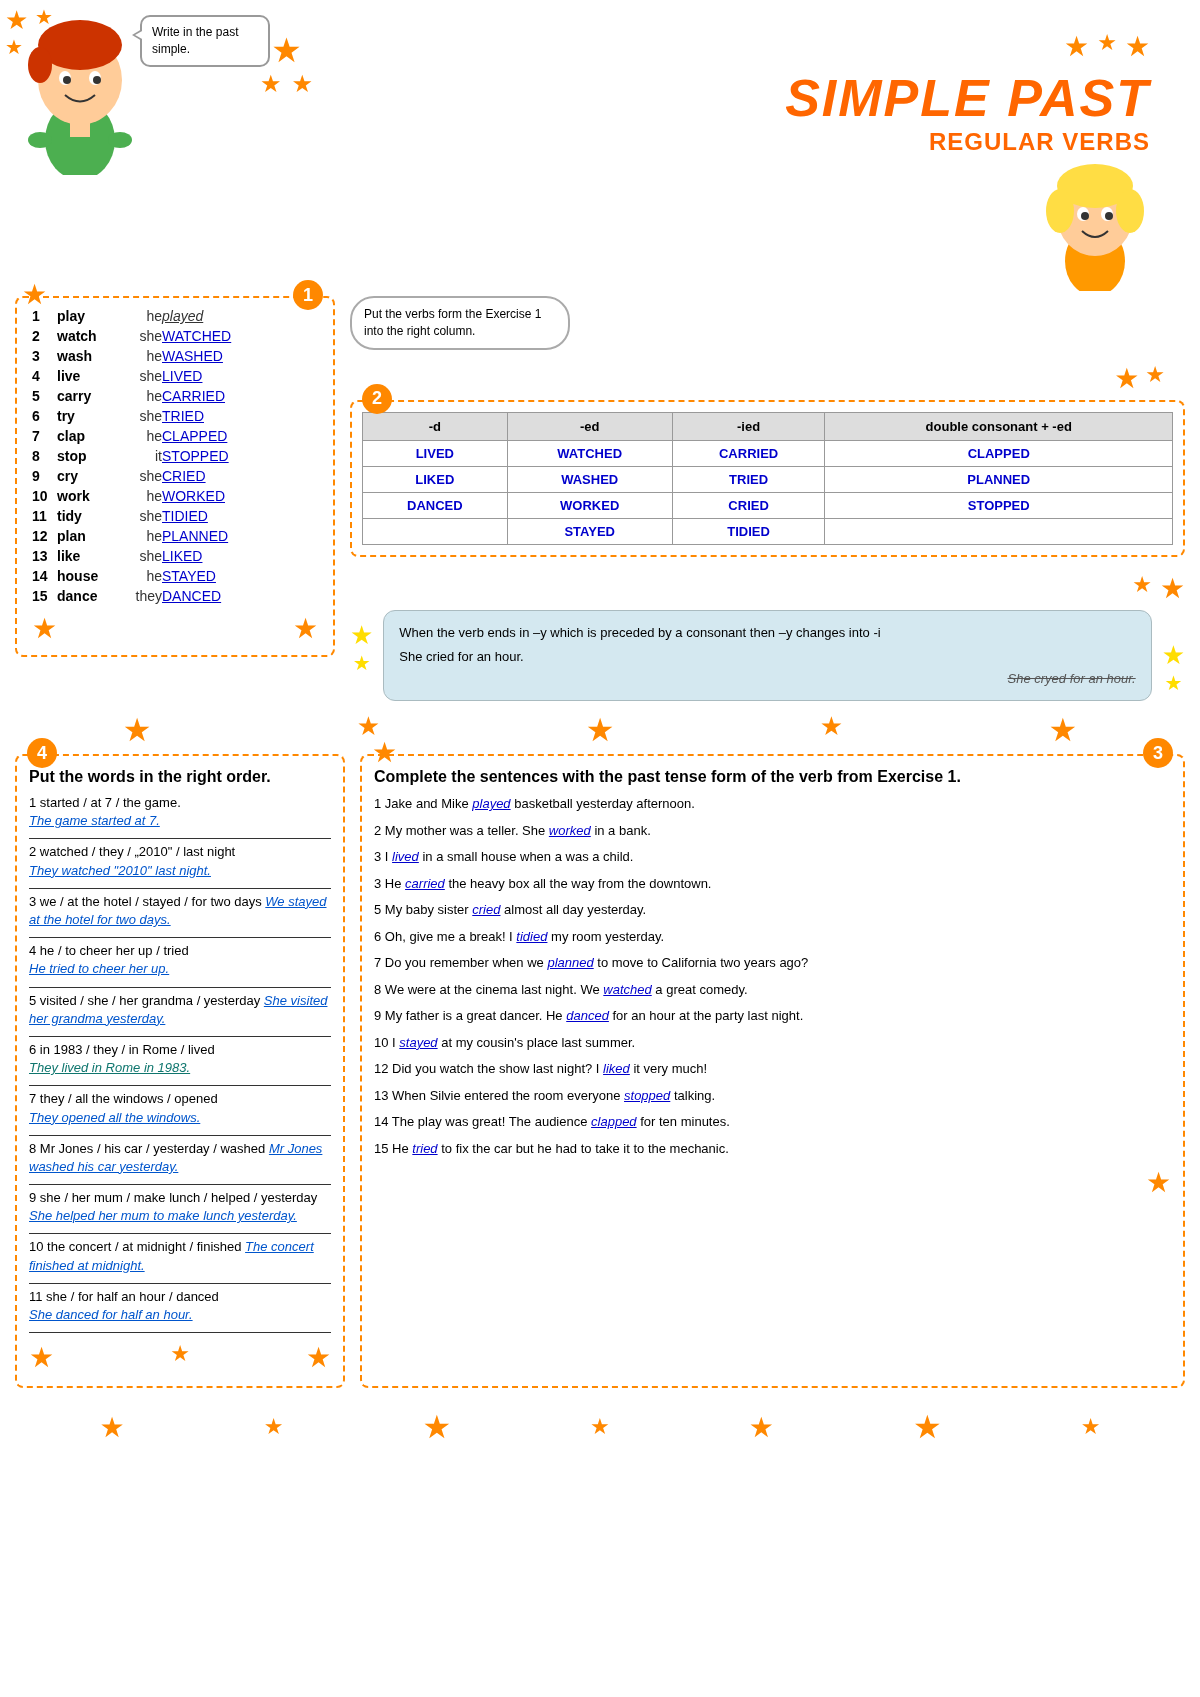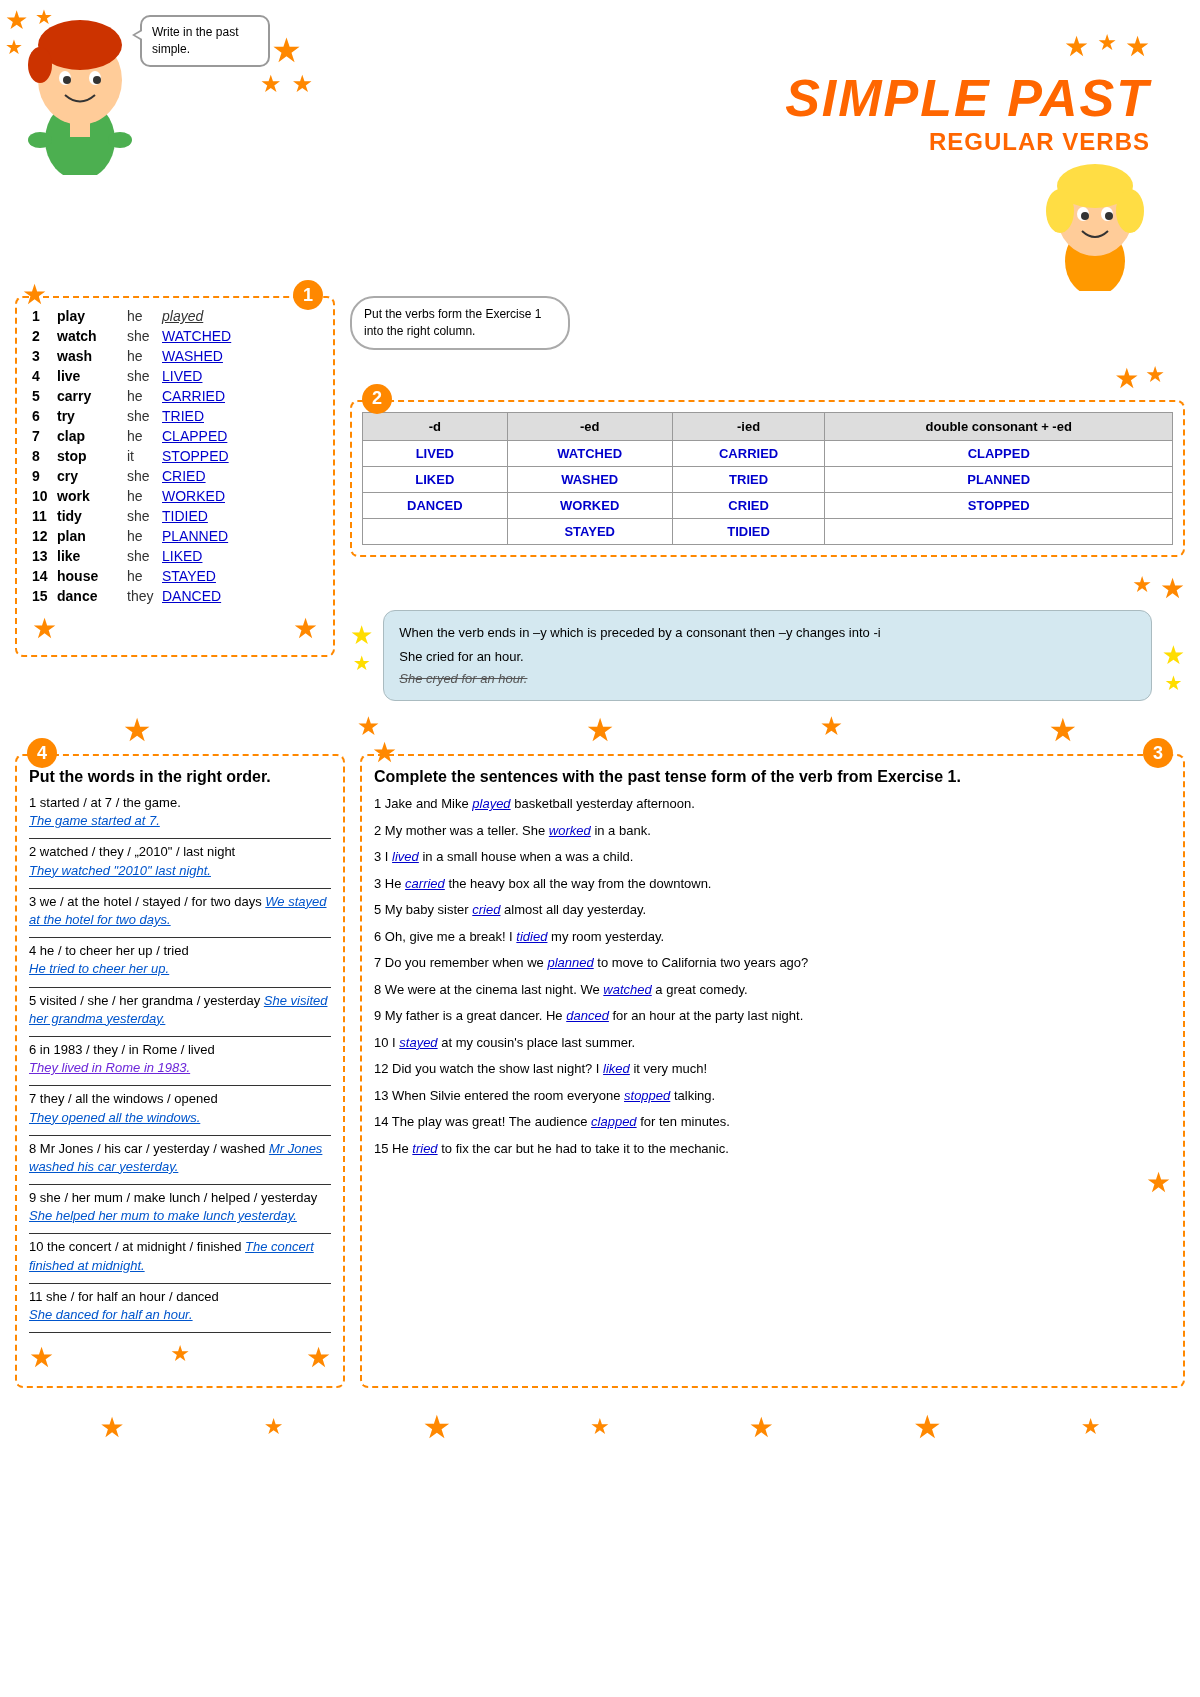--- a/index.html
+++ b/index.html
@@ -92,20 +92,21 @@
       width: 25px;
       font-weight: bold;
     }
     .verb-base {
       width: 70px;
       font-weight: bold;
     }
     .verb-pronoun {
       width: 35px;
       color: #333;
+      text-align: right;
     }
     .verb-answer {
       color: #0000cc;
       text-decoration: underline;
       font-size: 14px;
     }
 
     
     .ex2-box {
       border: 2px dashed #ff8800;
@@ -490,21 +491,21 @@
     <div style="display:flex; align-items:flex-start; gap:10px; margin-top:5px;">
 
       <div style="display:flex; flex-direction:column; align-items:center; padding-top:10px;">
         <span style="font-size:26px; color:#ffdd00;">★</span>
         <span style="font-size:20px; color:#ffdd00;">★</span>
       </div>
 
       <div style="background:#d4e8f0; border:1px solid #aabbc0; border-radius:12px; padding:12px 15px; font-size:13px; flex:1; line-height:1.5; position:relative;">
         <p>When the verb ends in –y which is preceded by a consonant then –y changes into -i</p>
         <p class="example-correct" style="margin-top:5px;">She cried for an hour.</p>
-        <p class="example-wrong" style="font-style:italic; text-decoration:line-through; color:#555; margin-top:2px;">She cryed for an hour.</p>
+        <p class="example-wrong" style="font-style:italic; text-decoration:line-through; color:#555; margin-top:2px;text-align:right;">She cryed for an hour.</p>
       </div>
 
       <div style="display:flex; flex-direction:column; align-items:center; padding-top:30px;">
         <span style="font-size:26px; color:#ffdd00;">★</span>
         <span style="font-size:20px; color:#ffdd00;">★</span>
       </div>
     </div>
 
   </div>
 </div>
@@ -551,21 +552,21 @@
     <hr class="sentence-divider">
 
     <div class="sentence-item">
       <span>5 visited / she / her grandma / yesterday</span>
       <span class="sentence-answer" style="color:#0055cc; text-decoration:underline; font-style:italic;"> She visited her grandma yesterday.</span>
     </div>
     <hr class="sentence-divider">
 
     <div class="sentence-item">
       <span>6 in 1983 / they / in Rome / lived</span><br>
-      <span class="sentence-answer" style="color:#6d28d9; text-decoration:underline; font-style:italic;">They lived in Rome in 1983.</span>
+      <span class="sentence-answer" style="color:#0f766e; text-decoration:underline; font-style:italic;">They lived in Rome in 1983.</span>
     </div>
     <hr class="sentence-divider">
 
     <div class="sentence-item">
       <span>7 they / all the windows / opened</span><br>
       <span class="sentence-answer" style="color:#0055cc; text-decoration:underline; ">They opened all the windows.</span>
     </div>
     <hr class="sentence-divider">
 
     <div class="sentence-item">

